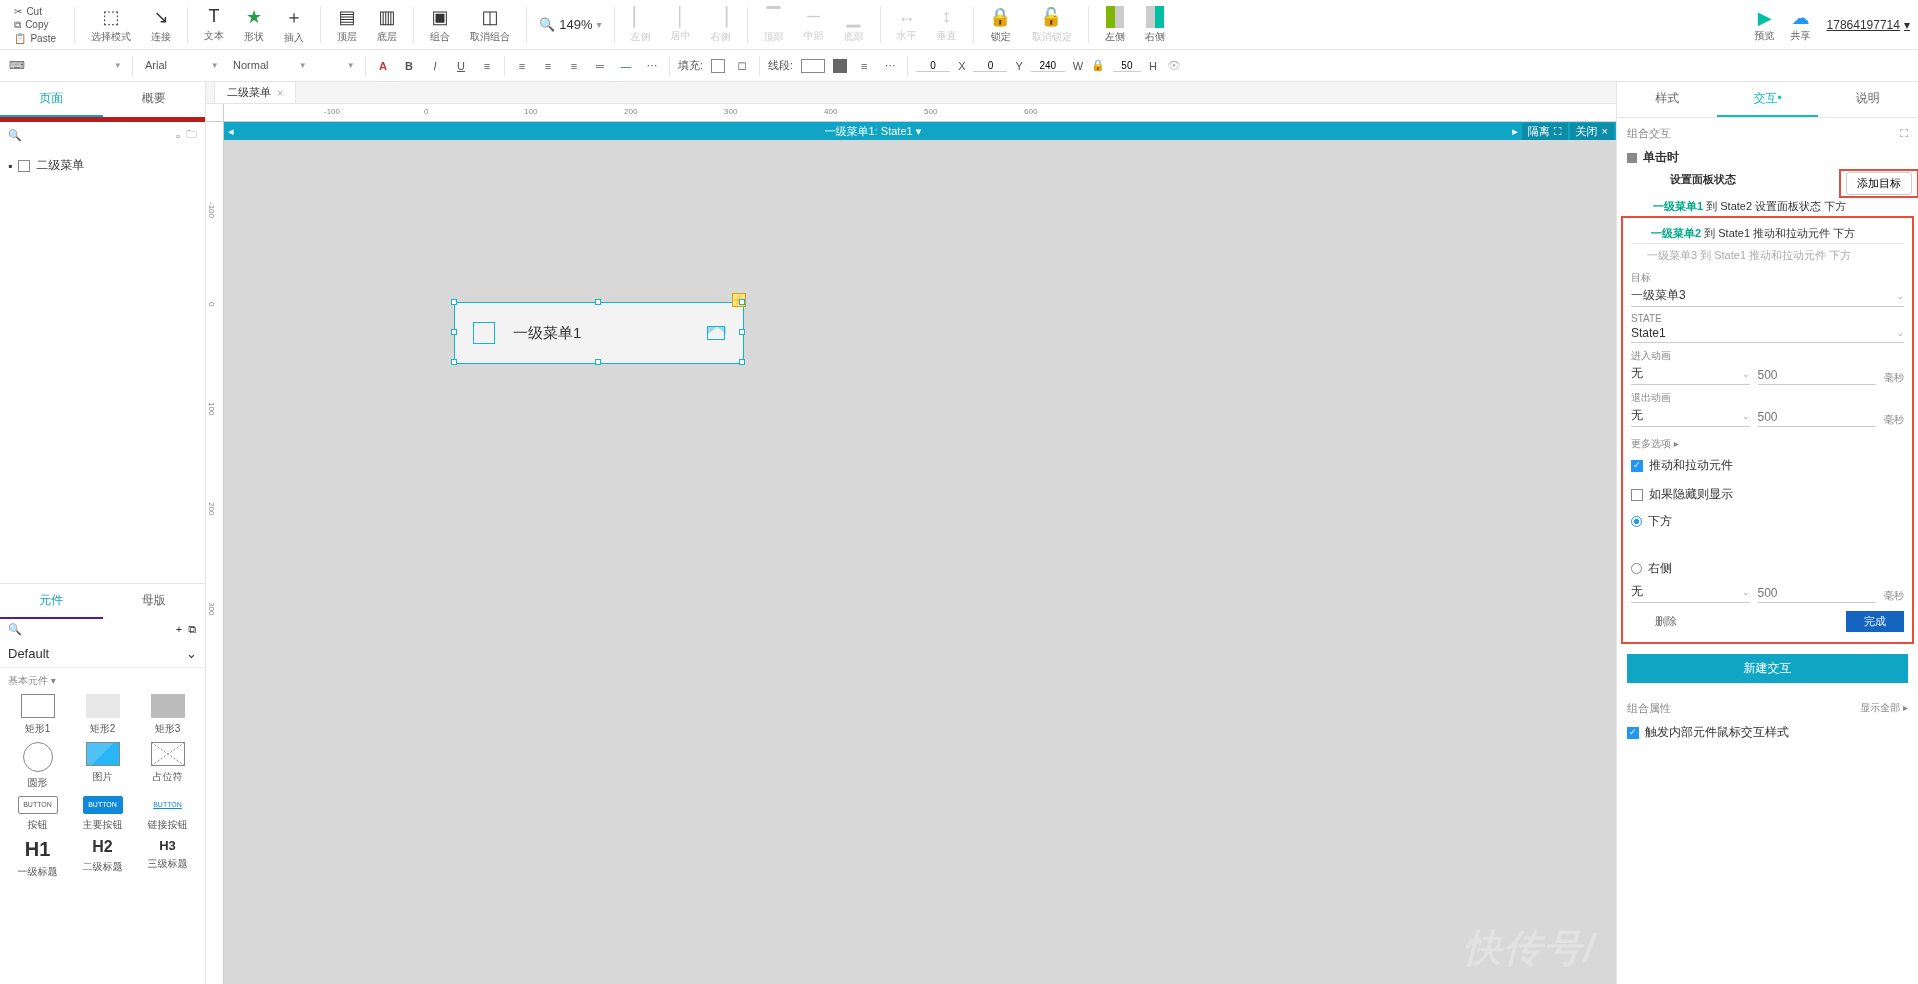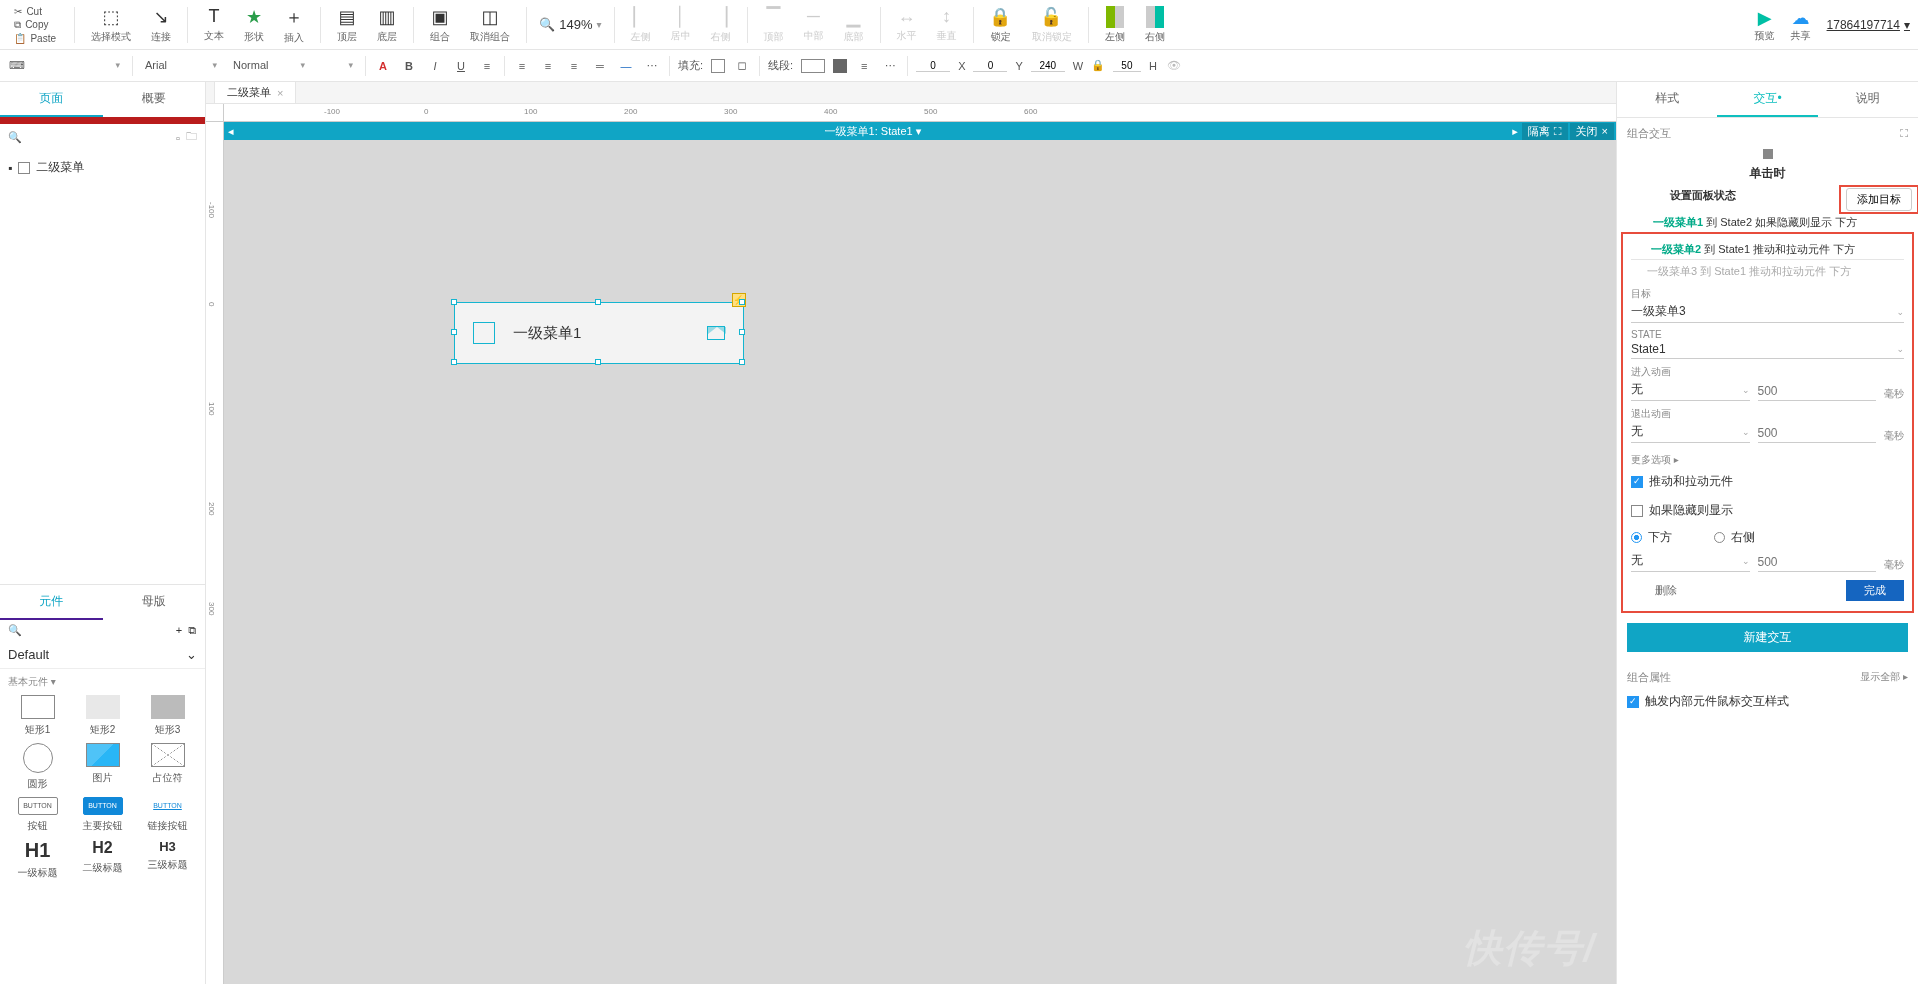--- a/index.html
+++ b/index.html
@@ -32,21 +32,21 @@
 .fb-input{ width:34px; border:none; border-bottom:1px solid #ccc; font-size:10px; text-align:center; background:transparent;}
 .fb-input.small{width:28px;}
 
 
 .main { display:flex; height: calc(984px - 50px - 32px); }
 .left-col { width:206px; display:flex; flex-direction:column; border-right:1px solid #e5e5e5;}
 .center-col { flex:1; display:flex; flex-direction:column; position:relative;}
 .right-col { width:302px; border-left:1px solid #e5e5e5; display:flex; flex-direction:column;}
 
 
-.left-tabs { display:flex; border-bottom:7px solid #b91c1c;}
+.left-tabs { display:flex; border-bottom:5px solid #b91c1c;}
 .left-tab { flex:1; text-align:center; padding:8px 0; font-size:12px; cursor:pointer; color:#666;}
 .left-tab.active { color:#10a5c5; border-bottom:2px solid #10a5c5;}
 .left-search { display:flex; align-items:center; padding:4px 8px; gap:6px;}
 .left-search input{ flex:1; border:none; outline:none; font-size:11px;}
 .left-search .ic{ color:#888; cursor:pointer;}
 .tree { padding:6px 8px; font-size:12px;}
 .tree-item{ display:flex; align-items:center; gap:6px; padding:2px 0;}
 .tree-item .pg{ width:12px;height:12px; border:1px solid #888;}
 .left-widgets{ border-top:1px solid #e5e5e5; flex:1; display:flex; flex-direction:column;}
 .widget-tabs{ display:flex;}
@@ -97,42 +97,42 @@
 .mail-icon::before{content:"";position:absolute;top:0;left:0;right:0;border-bottom:7px solid transparent; border-left:9px solid #14b5d0; border-right:9px solid #14b5d0; opacity:.4;}
 
 
 .right-tabs{ display:flex; border-bottom:1px solid #e5e5e5;}
 .right-tab{ flex:1; text-align:center; padding:8px 0; font-size:12px; cursor:pointer; color:#666;}
 .right-tab.active{color:#0fbfbf; border-bottom:2px solid #0fbfbf;}
 .right-body{ flex:1; overflow-y:auto; padding:0;}
 .group-name{ padding:10px 10px 6px; font-size:15px; color:#aaa; font-style:italic;}
 .section-h{ padding:8px 10px 4px; font-size:11px; color:#888; display:flex; justify-content:space-between; align-items:center;}
 .section-h .expand-ic{color:#888;}
-.event-row{ padding:4px 10px; font-size:12px; font-weight:bold; display:flex; align-items:center; gap:6px;flex-direction:column;}
+.event-row{ padding:4px 10px; font-size:12px; font-weight:bold; display:flex; align-items:center; gap:6px;}
 .event-row .sq{width:10px;height:10px; background:#888;}
 .action-label{ padding:2px 10px 2px 28px; font-size:11px; font-weight:bold;}
 .add-target-row{ display:flex; justify-content:flex-end; padding:0 10px;}
 .add-target{ padding:3px 10px; font-size:11px; border:1px solid #ccc; background:#fff; border-radius:3px; cursor:pointer;}
 .highlight-red{ outline:2px solid #e74c3c; outline-offset:-1px;}
 .target-line{ padding:2px 10px 2px 36px; font-size:11px;}
 .target-line .name{ color:#0a8; font-weight:bold;}
 .target-preview{ padding:4px 10px 2px 16px; font-size:11px; color:#aaa; border-top:1px solid #e5e5e5;}
 .form-body{ border:2px solid #e74c3c; margin:0 4px; padding:6px 8px 10px; }
 .fld-label{ font-size:10px; color:#888; margin-top:6px;}
 .fld-sel{ display:flex; align-items:center; justify-content:space-between; border-bottom:1px solid #ccc; padding:2px 0; font-size:12px;}
 .fld-sel .chev{font-size:9px; color:#aaa;}
 .fld-row{ display:flex; gap:8px; align-items:flex-end;}
 .fld-col{flex:1;}
 .fld-input{ width:100%; border:none; border-bottom:1px solid #ccc; font-size:12px; padding:2px 0; background:transparent;}
 .fld-unit{font-size:10px; color:#888; white-space:nowrap;}
 .chk-row{ display:flex; align-items:center; gap:6px; font-size:12px; padding:6px 0;}
 .chk{ width:12px;height:12px; border:1px solid #888;}
 .chk.on{ background:#2196f3; border-color:#2196f3; position:relative;}
 .chk.on::after{content:"✓"; color:#fff; font-size:9px; position:absolute; top:-1px; left:1px;}
-.radio-row{display:flex; gap:42px; font-size:12px; padding:4px 0;}
+.radio-row{display:flex; gap:30px; font-size:12px; padding:4px 0;flex-direction:column;}
 .radio{ display:flex; align-items:center; gap:6px;}
 .rdot{width:11px;height:11px; border:1px solid #888; border-radius:50%;}
 .rdot.on{border-color:#2196f3; background:radial-gradient(#2196f3 40%, transparent 45%);}
 .del-done{display:flex; justify-content:space-between; align-items:center; padding-top:8px;}
 .del{font-size:11px; color:#666; cursor:pointer;margin-left:24px;}
 .done{background:#1565c0; color:#fff; padding:3px 18px; font-size:11px; border:none; cursor:pointer;}
 .new-int{ margin:10px; background:#10a5c5; color:#fff; text-align:center; padding:6px 0; font-size:12px; cursor:pointer;}
 .props-h{ padding:8px 10px 4px; font-size:11px; color:#888; display:flex; justify-content:space-between;}
 .props-h .more{color:#888; font-size:10px;}
 .prop-chk{ padding:4px 10px; display:flex; align-items:center; gap:6px; font-size:12px;}
@@ -512,21 +512,21 @@
       <div class="event-row">
         <span class="sq"></span>
         <span>单击时</span>
       </div>
       <div style="display:flex; align-items:flex-start;padding-left:25px;">
         <div class="action-label" style="flex:1;">设置面板状态</div>
         <div class="add-target-row highlight-red" style="padding:2px 6px;">
           <button class="add-target">添加目标</button>
         </div>
       </div>
-      <div class="target-line"><span class="name">一级菜单1</span><span> 到 State2 如果隐藏则显示 下方</span></div>
+      <div class="target-line"><span class="name">一级菜单1</span><span> 到 State2 设置面板状态 下方</span></div>
 
       <div class="form-body">
         <div class="target-line" style="padding-left:20px;"><span class="name">一级菜单2</span><span> 到 State1 推动和拉动元件 下方</span></div>
         <div class="target-preview">一级菜单3 到 State1 推动和拉动元件 下方</div>
 
         <div class="fld-label">目标</div>
         <div class="fld-sel">
             <span>一级菜单3</span>
             <span class="chev">⌄</span>
           </div>

